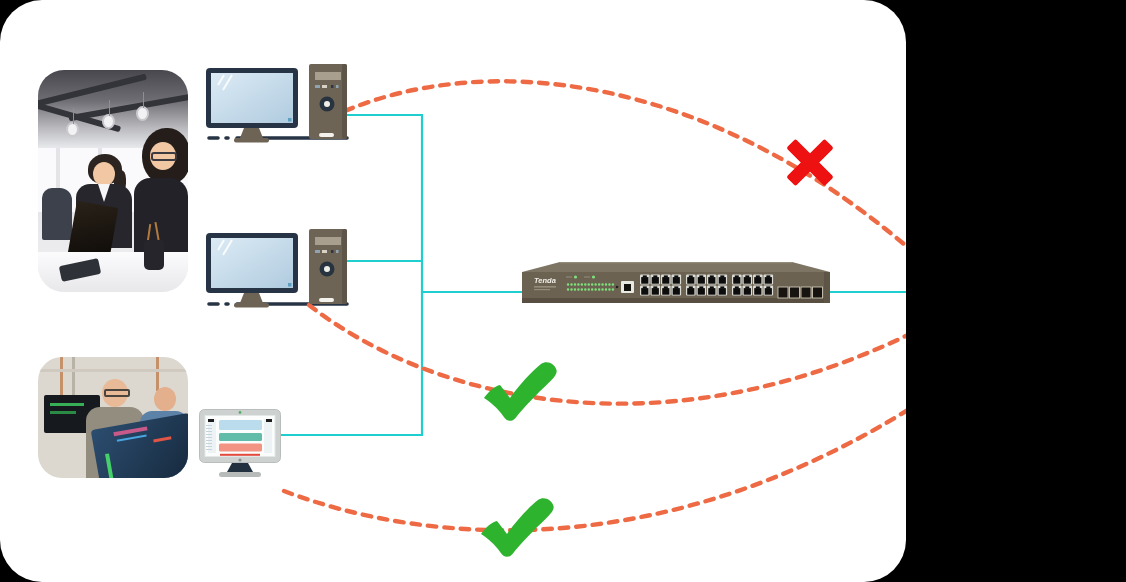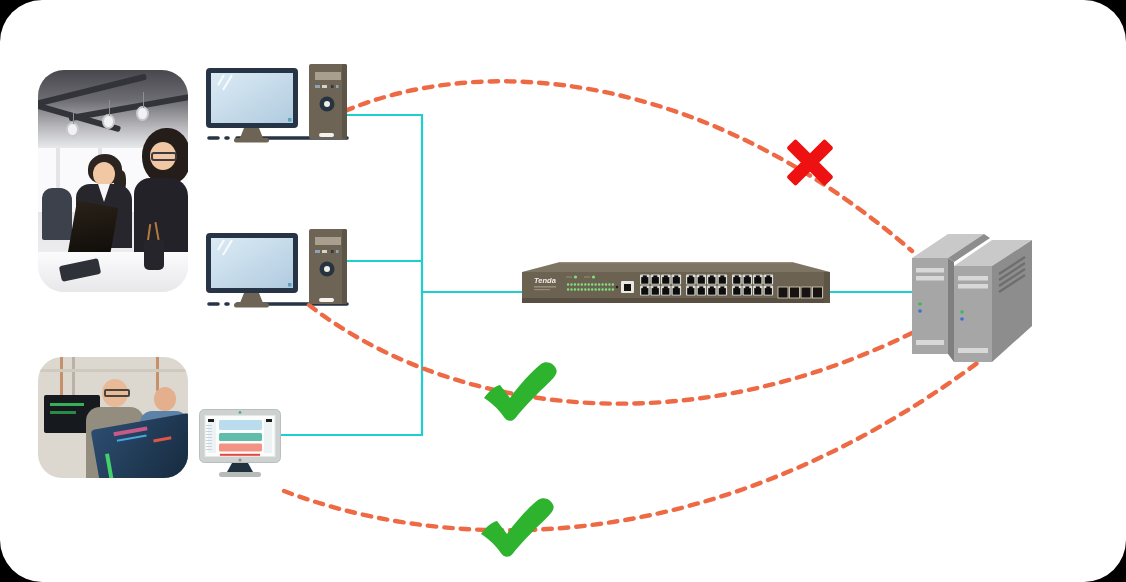--- a/index.html
+++ b/index.html
@@ -1,16 +1,16 @@
 <!DOCTYPE html>
 <html><head>
 <meta charset="utf-8">
 <style>
   html,body{margin:0;padding:0;background:#000;}
-  .canvas{position:relative;width:1126px;height:582px;background:#fff;border-radius:42px;
+  .canvas{position:relative;width:906px;height:582px;background:#fff;border-radius:42px;
           overflow:hidden;font-family:"Liberation Sans",sans-serif;}
   .abs{position:absolute;}
   
   .wires{position:absolute;left:0;top:0;z-index:1;}
   .photo{position:absolute;overflow:hidden;margin:0;z-index:2;}
   .device{position:absolute;z-index:3;}
   .marker{position:absolute;z-index:4;}
   
   .photo.office{left:38px;top:70px;width:150px;height:222px;border-radius:26px;
     background:linear-gradient(180deg,#ededef 0%,#e3e3e6 55%,#f2f2f4 100%);}

